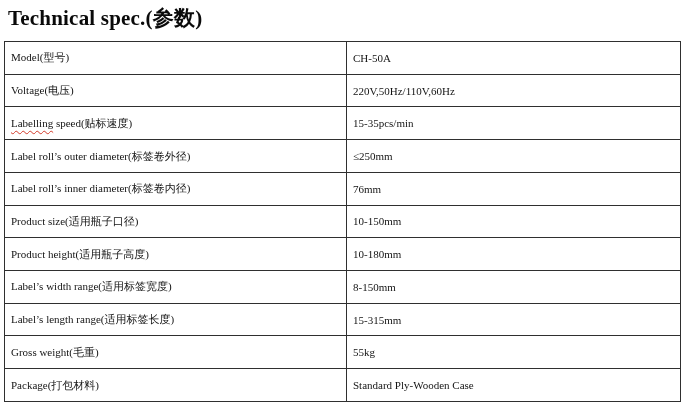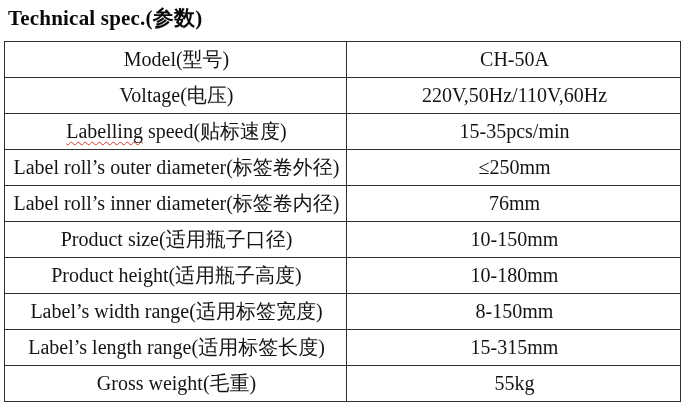--- a/index.html
+++ b/index.html
@@ -10,21 +10,20 @@
     height: 405px;
     overflow: hidden;
   }
   .page {
     position: relative;
     width: 576px;
     height: 405px;
     background: #ffffff;
     font-family: "Liberation Serif", "DejaVu Serif", serif;
     color: #111111;
-    text-align: center;
   }
   .doc-title {
     position: absolute;
     left: 8px;
     top: 4px;
     font-size: 21px;
     font-weight: bold;
     color: #0a0a0a;
     letter-spacing: 0.2px;
     white-space: nowrap;
@@ -34,21 +33,21 @@
     left: 4px;
     top: 41px;
     width: 677px;
     height: 361px;
     border-collapse: collapse;
     table-layout: fixed;
   }
   table.spec-table td {
     border: 1px solid #2f2f2f;
     font-family: "Liberation Serif", "DejaVu Serif", serif;
-    font-size: 20px;
+    font-size: 11px;
     color: #141414;
     padding: 0 4px 0 6px;
     vertical-align: middle;
     white-space: nowrap;
     overflow: hidden;
   }
   td.label-cell { width: 331px; }
   .mis {
     text-decoration: underline wavy #d23a2a;
     text-decoration-thickness: 1px;
@@ -97,15 +96,19 @@
         <td><span>8-150mm</span></td>
       </tr>
       <tr>
         <td class="label-cell"><span class="mis"></span><span>Label’s length range(适用标签长度)</span></td>
         <td><span>15-315mm</span></td>
       </tr>
       <tr>
         <td class="label-cell"><span class="mis"></span><span>Gross weight(毛重)</span></td>
         <td><span>55kg</span></td>
       </tr>
+      <tr>
+        <td class="label-cell"><span class="mis"></span><span>Package(打包材料)</span></td>
+        <td><span>Standard Ply-Wooden Case</span></td>
+      </tr>
     </tbody>
   </table>
 </div>
 
 </body></html>

